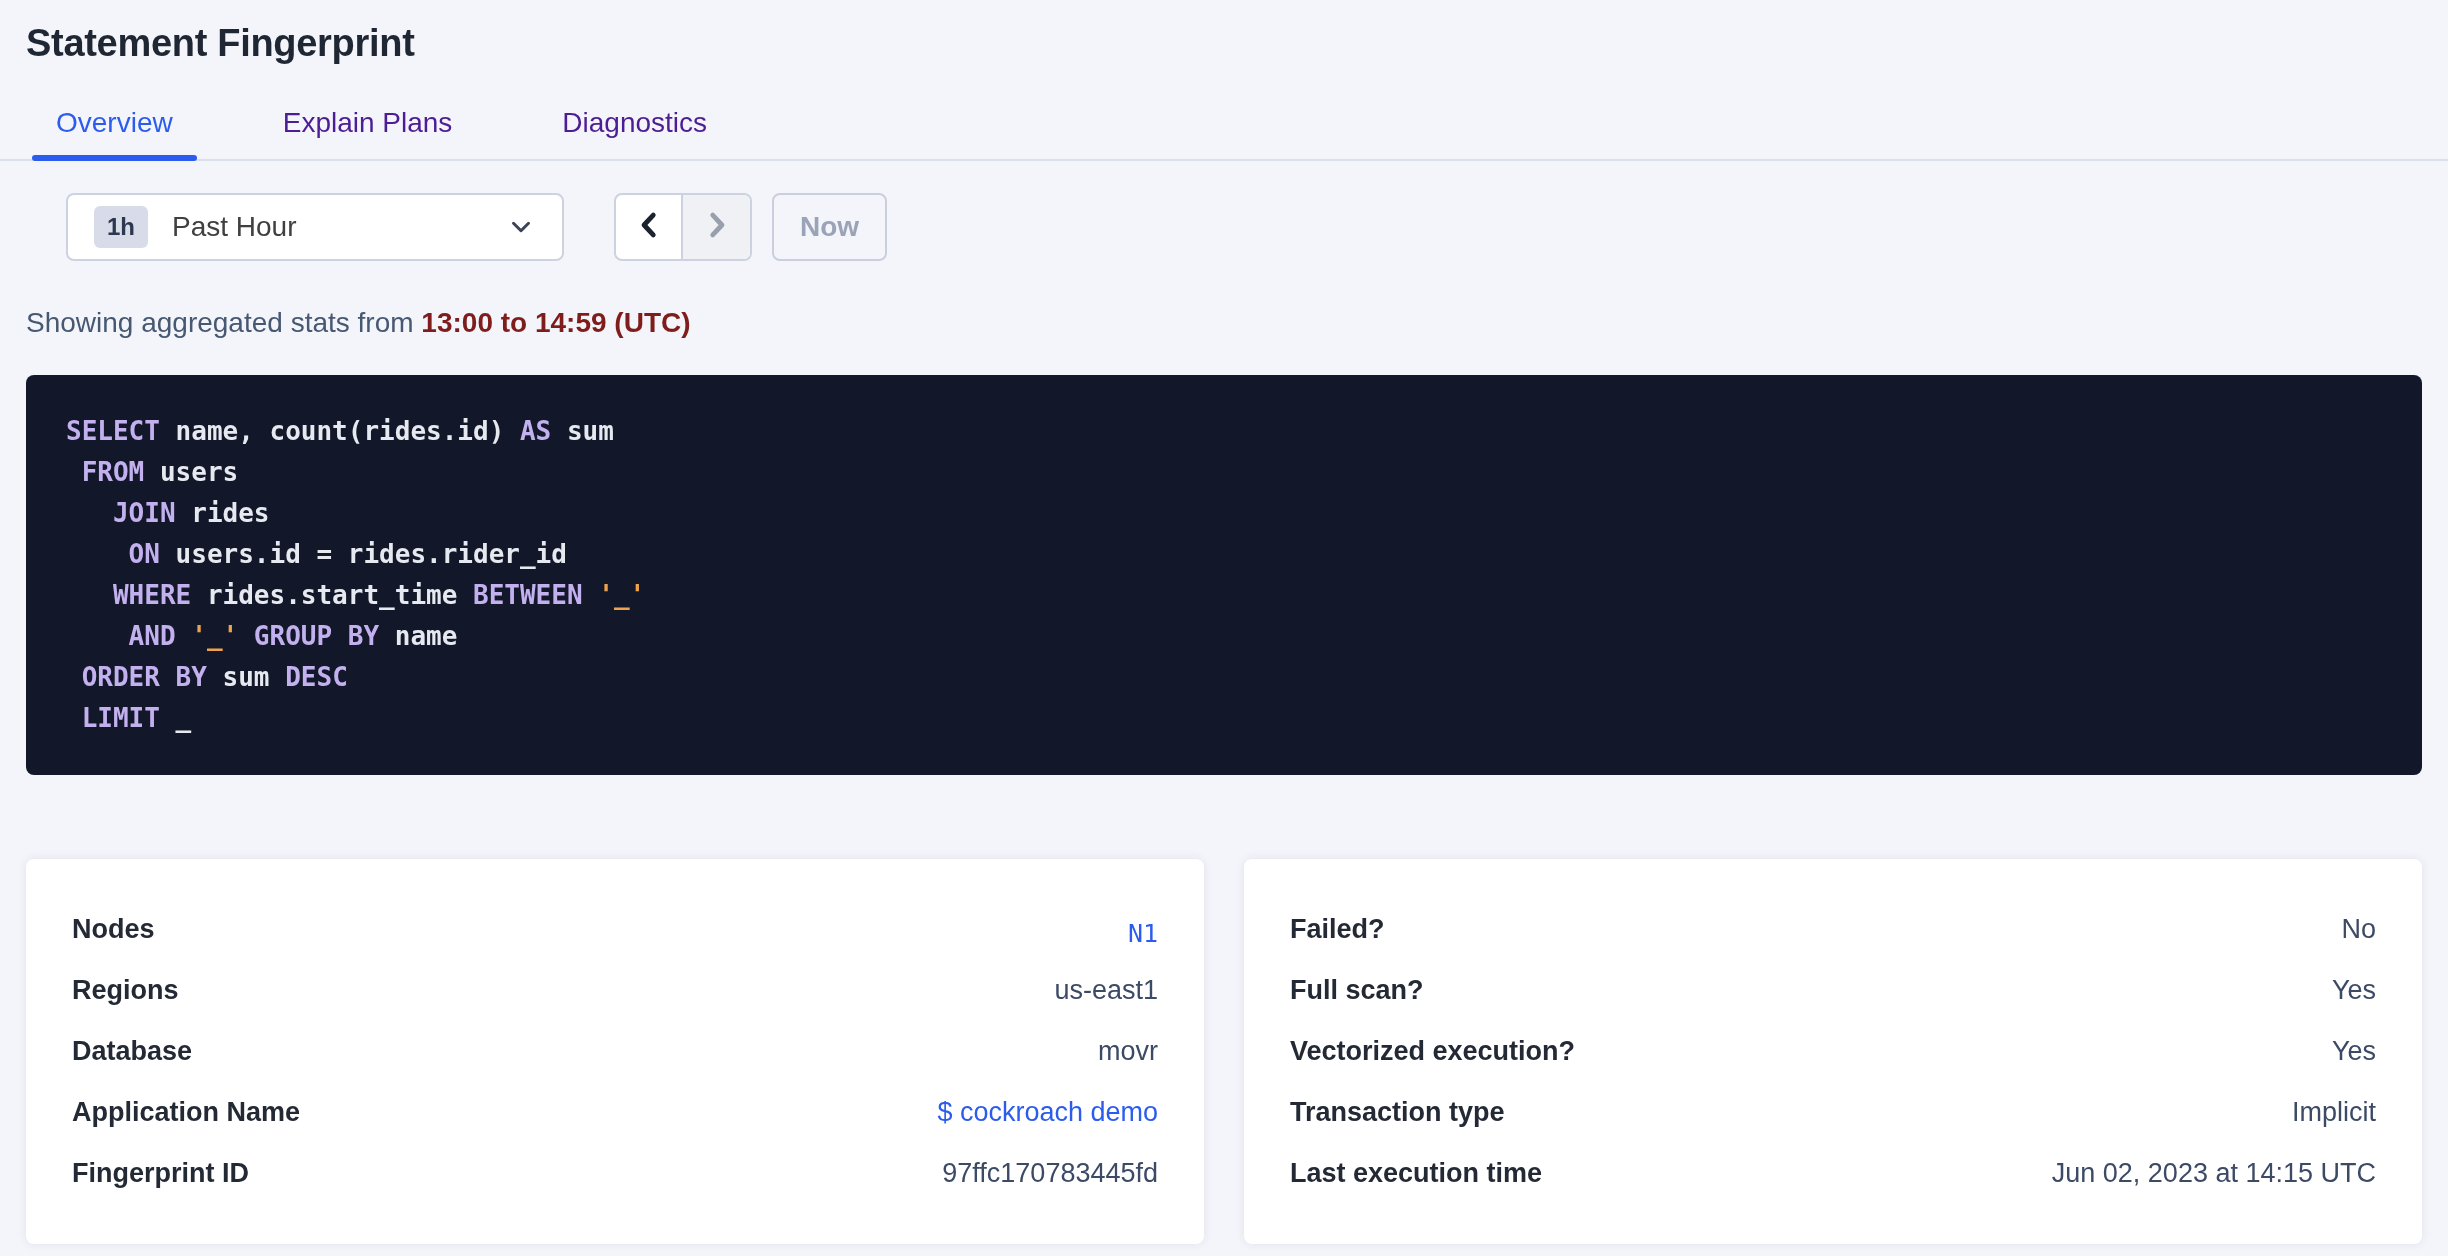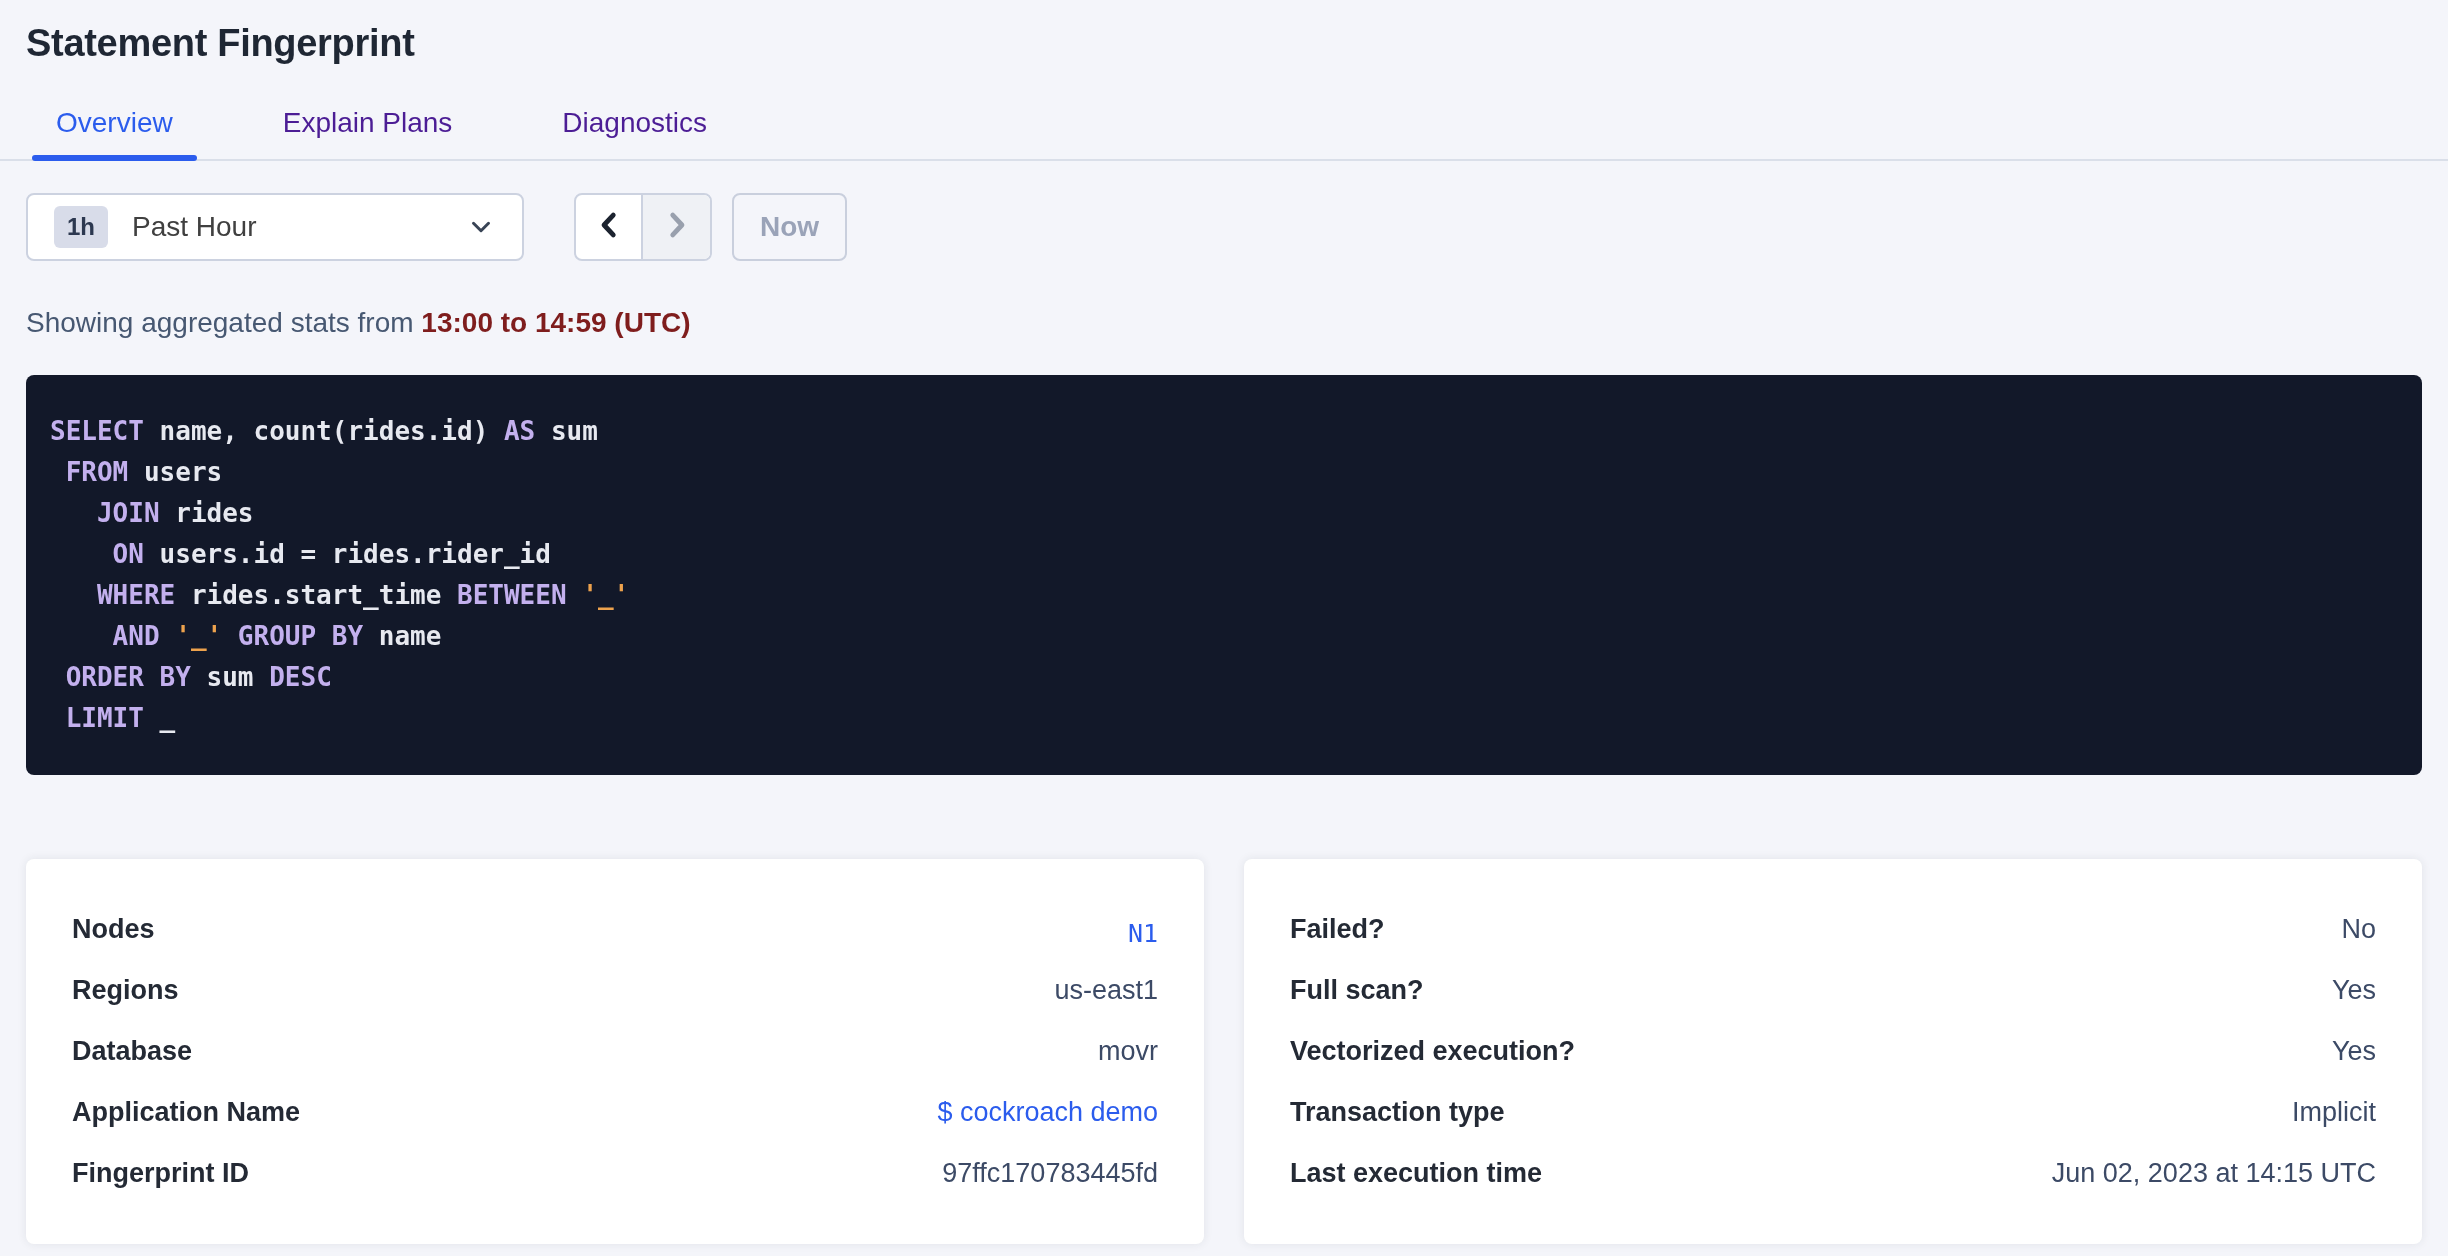--- a/index.html
+++ b/index.html
@@ -25,36 +25,36 @@
   }
   .header{padding:22px 30px 0 26px;}
   .page-title{margin:0;font-size:38px;font-weight:700;color:#1f2734;letter-spacing:-0.3px;}
 
   .tabbar{margin-top:26px;padding-left:32px;border-bottom:2px solid #dadfe9;display:flex;gap:62px;}
   .tab{position:relative;padding:16px 24px 20px;font-size:28px;color:#4c1d95;cursor:pointer;}
   .tab.active{color:var(--accent);}
   .tab.active::after{content:"";position:absolute;left:0;right:0;bottom:-2px;height:6px;border-radius:3px;background:var(--accent);}
 
   .controls{margin:32px 26px 0;display:flex;align-items:center;}
-  .timeframe{width:498px;height:68px;background:#ffffff;border:2px solid var(--border);border-radius:8px;display:flex;align-items:center;cursor:pointer;}
+  .timeframe{width:498px;height:68px;background:#ffffff;border:2px solid var(--border);border-radius:8px;display:flex;align-items:center;cursor:pointer;margin-left:40px;}
   .tf-badge{margin-left:26px;background:#d8dce9;border-radius:6px;padding:7px 13px;font-size:24px;font-weight:700;color:#2c3850;}
   .tf-label{margin-left:24px;font-size:28px;color:#404040;}
   .tf-caret{margin-left:auto;margin-right:26px;display:flex;align-items:center;}
 
   .nav-group{margin-left:50px;height:68px;display:flex;border:2px solid var(--border);border-radius:8px;overflow:hidden;background:#ffffff;}
   .nav-btn{width:67px;display:flex;align-items:center;justify-content:center;cursor:pointer;}
   .nav-btn.prev{border-right:2px solid var(--border);}
   .nav-btn.next{background:#eff1f5;cursor:default;}
 
   .now-btn{margin-left:20px;width:115px;height:68px;border:2px solid #c9cfdd;border-radius:8px;display:flex;align-items:center;justify-content:center;font-size:28px;font-weight:700;color:var(--text-disabled);cursor:default;}
 
   .stats{margin:46px 26px 0;font-size:28px;color:var(--text-body);}
   .stats .range{font-weight:700;color:#7f1d1d;}
 
-  .code{margin:36px 26px 0;background:var(--code-bg);border-radius:8px;padding:36px 24px;}
+  .code{margin:36px 26px 0;background:var(--code-bg);border-radius:8px;padding:36px 40px;}
   .code pre{margin:0;font-family:"DejaVu Sans Mono",monospace;font-size:26px;line-height:41px;font-weight:700;color:var(--code-text);}
   .code .kw{color:var(--code-keyword);}
   .code .str{color:var(--code-string);}
   .code .id{color:var(--code-text);}
 
   .cards{margin:84px 26px 0;display:flex;gap:40px;}
   .card{flex:1;background:#ffffff;border-radius:8px;box-shadow:0 0 10px rgba(33,40,59,0.09);padding:40px 46px;}
   .row{height:61px;display:flex;align-items:center;justify-content:space-between;}
   .row .label{font-size:27px;font-weight:700;color:#242a35;}
   .row .value{font-size:27px;color:#3c4a66;text-align:right;}

